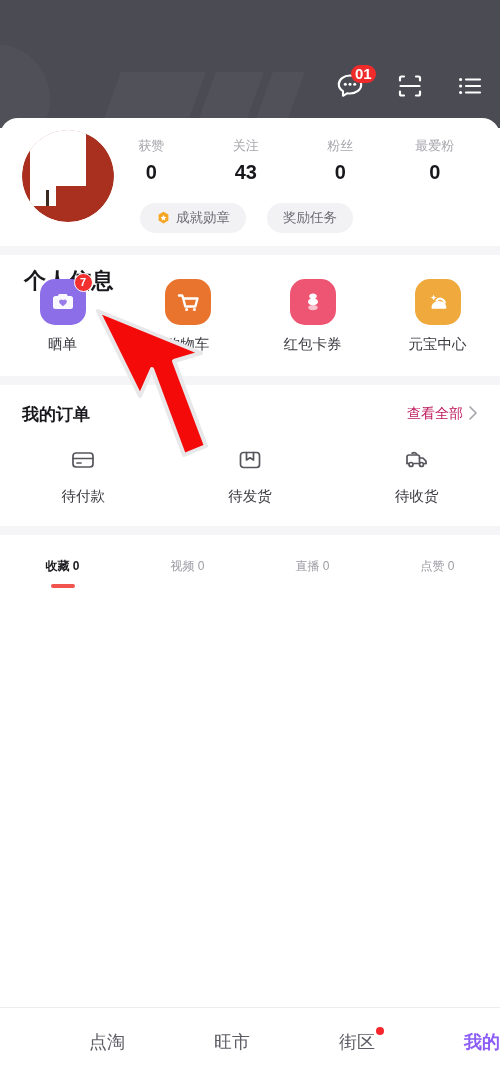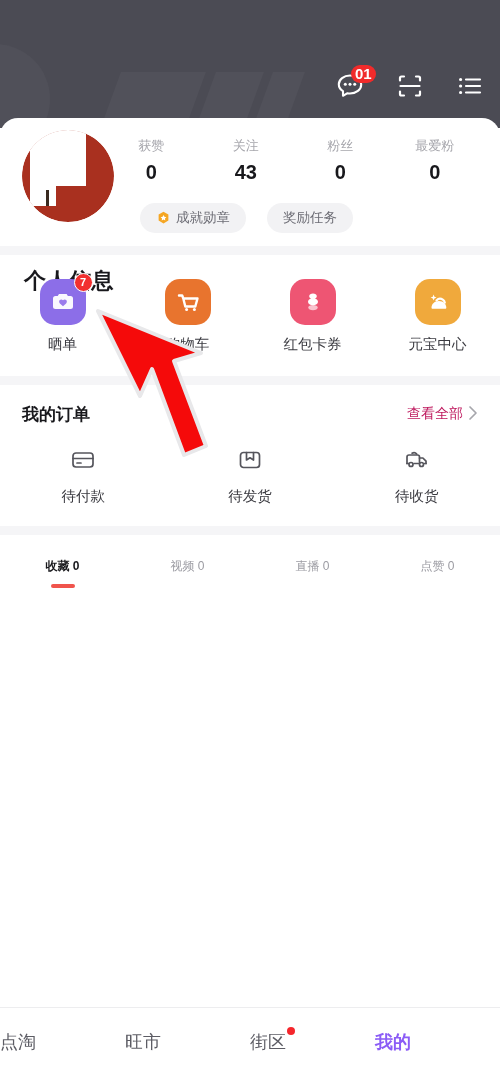--- a/index.html
+++ b/index.html
@@ -165,21 +165,21 @@
   .tab-content { height:242px; background:#ffffff; }
 
   
   .bottom-nav {
     position:absolute; left:0; bottom:0;
     width:500px; height:76px;
     background:#ffffff; border-top:1px solid #ededef;
     display:flex; align-items:flex-start; padding-top:22px;
   }
   .nav-item {
-    flex:1; text-align:left; position:relative;
+    flex:1; text-align:right; position:relative;
     font-size:18px; color:#5c5c64;
   }
   .nav-item.active { color:#8b5cf6; font-weight:700; }
   .nav-dot {
     position:absolute; top:-3px; margin-left:1px;
     width:8px; height:8px; border-radius:50%;
     background:#f5262c; display:inline-block;
   }
 
   

